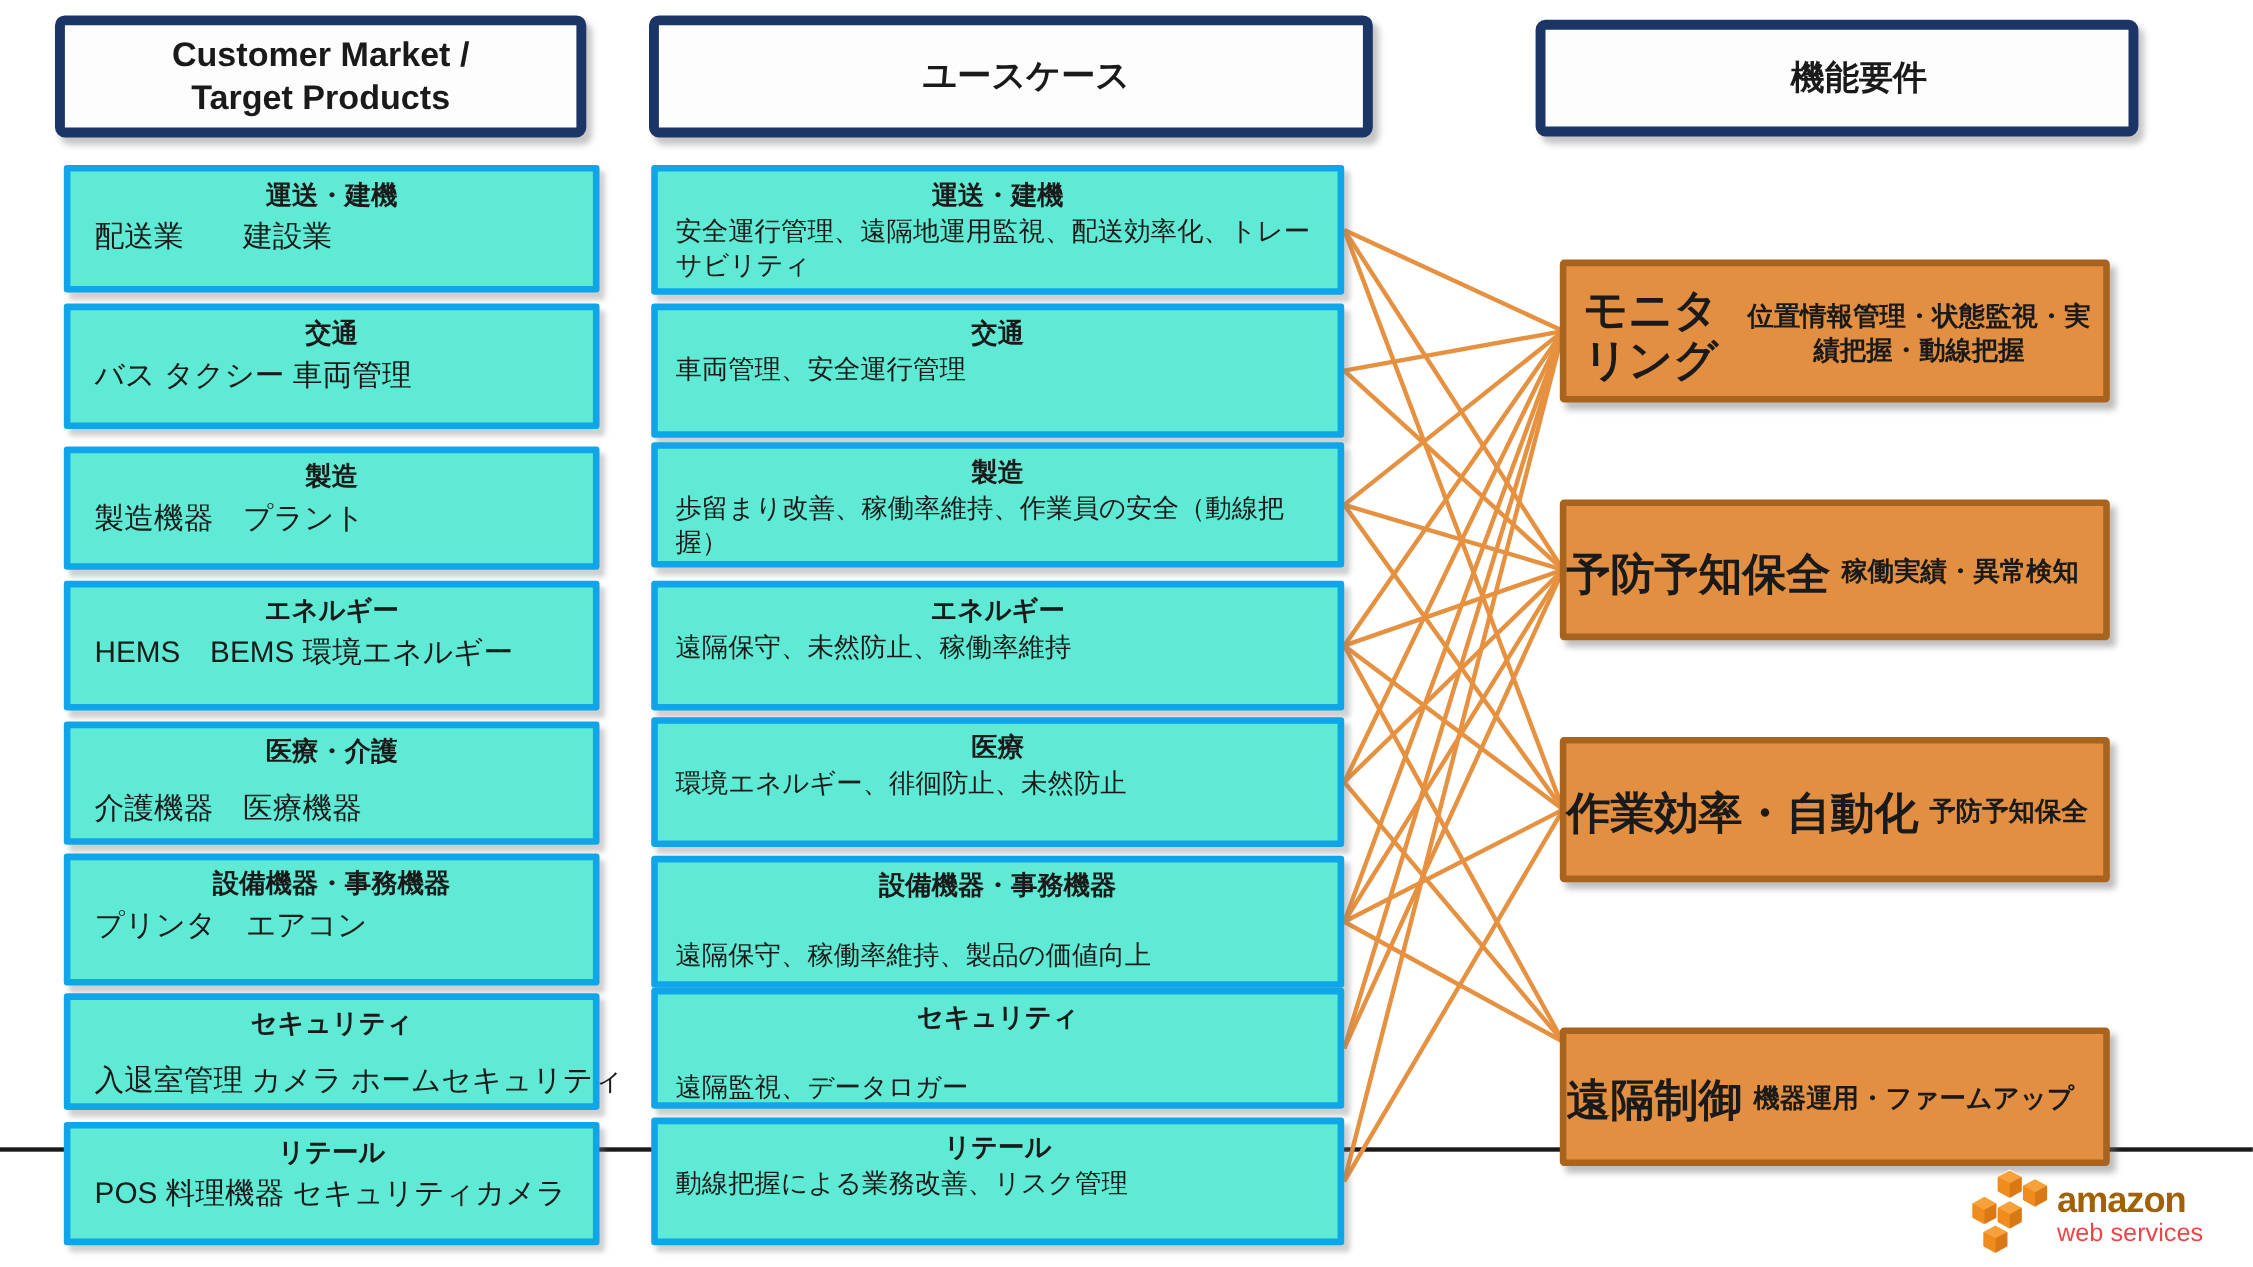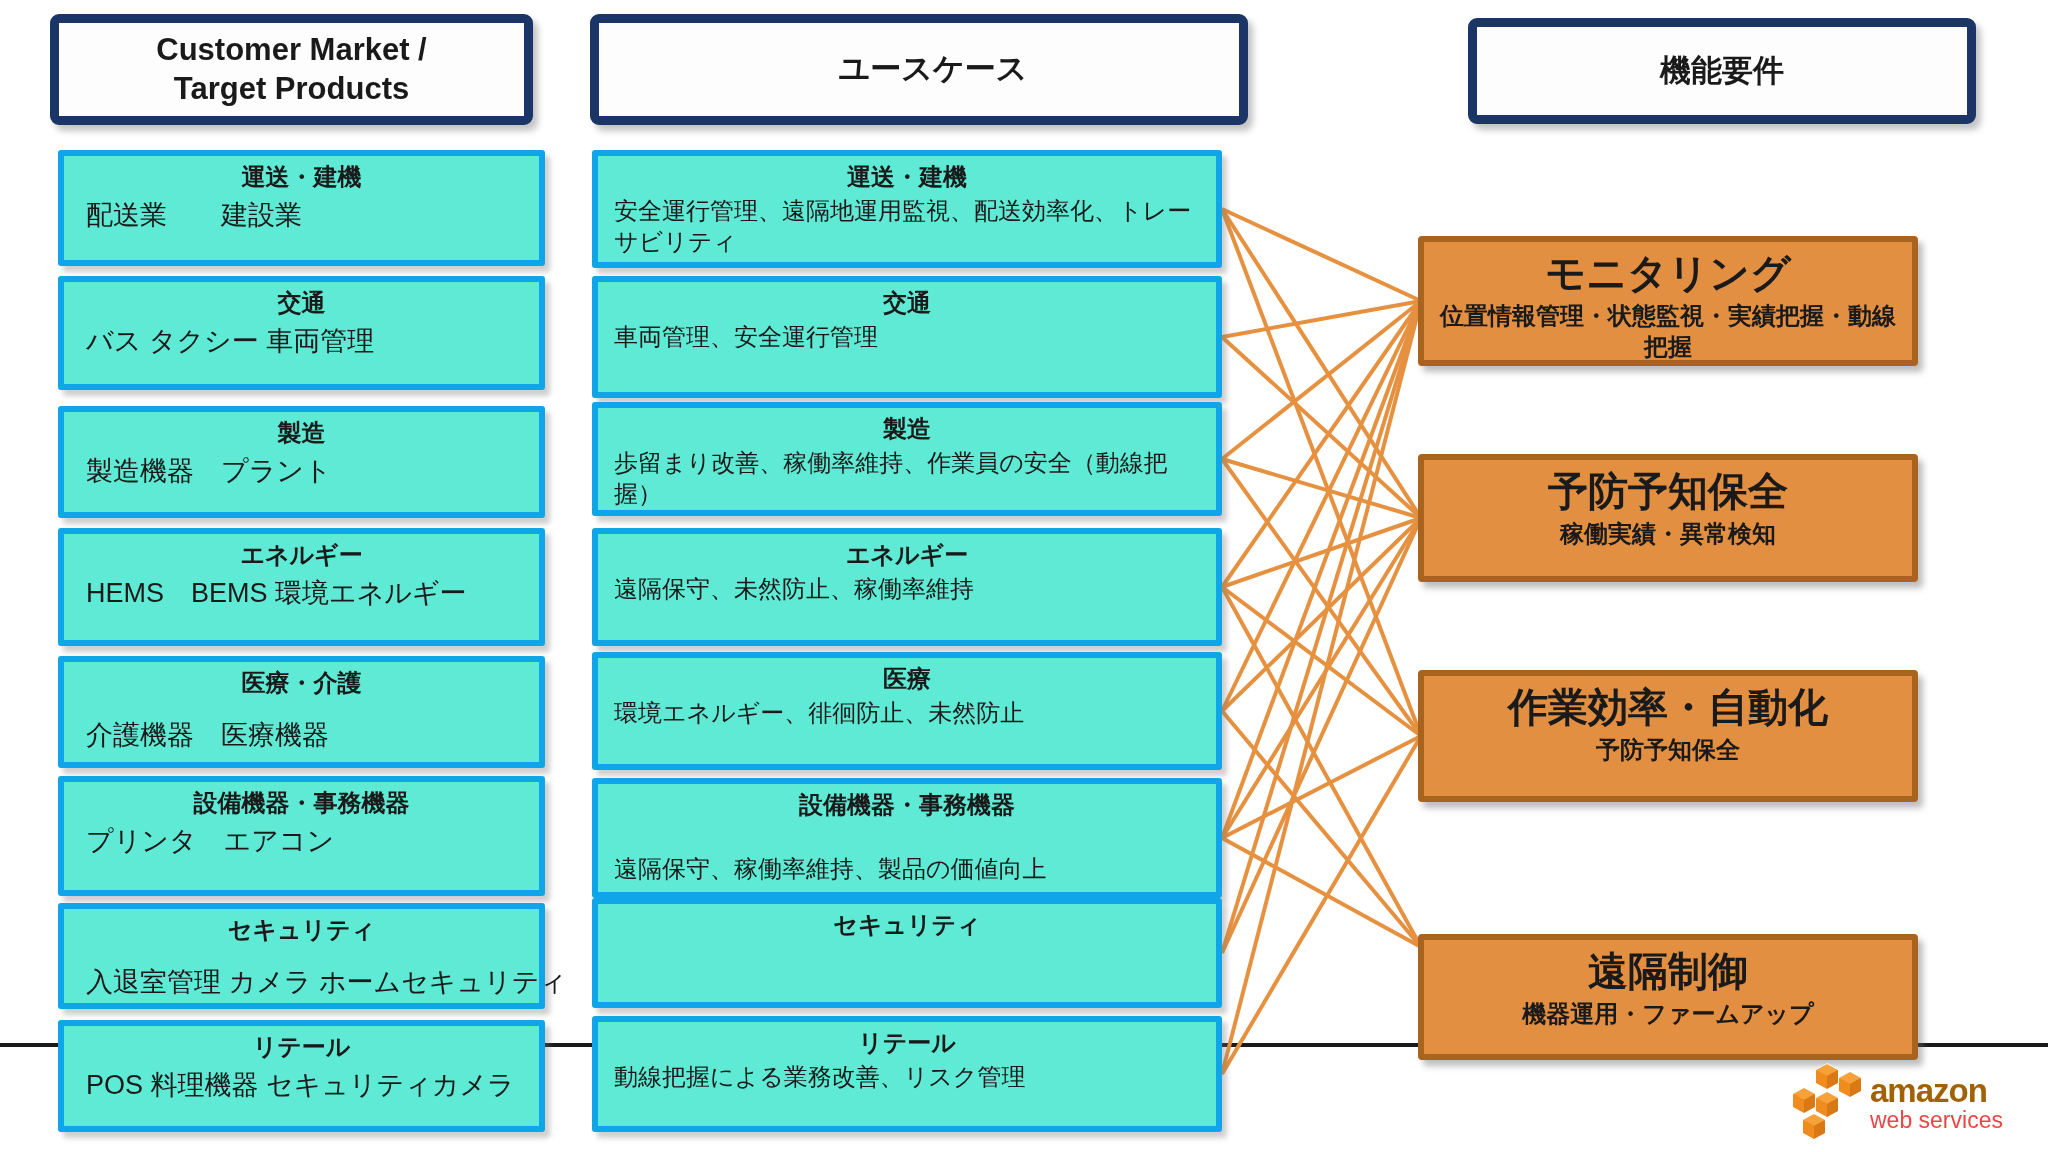--- a/index.html
+++ b/index.html
@@ -11,21 +11,21 @@
   }
   
   .hdr{
     position:absolute;background:#fdfdfd;border:9px solid #1b3566;border-radius:9px;
     display:flex;align-items:center;justify-content:center;text-align:center;
     font-weight:bold;font-size:31px;line-height:1.25;white-space:pre-line;
     box-shadow:5px 6px 6px rgba(110,110,110,.4);z-index:3;
   }
   .h1{left:50px;top:14px;width:465px;height:93px;}
   .h2{left:590px;top:14px;width:612px;height:93px;padding-left:28px;}
-  .h3{left:1468px;top:18px;width:490px;height:88px;}
+  .h3{left:1396px;top:18px;width:490px;height:88px;padding-left:40px;}
   
   .box{
     position:absolute;background:#5eead4;border:6px solid #0ea5e9;border-radius:3px;
     box-shadow:5px 6px 5px rgba(120,120,120,.35);z-index:2;box-sizing:border-box;
   }
   .btitle{font-weight:bold;font-size:24px;text-align:center;padding-top:5px;}
   .bbody{font-size:27px;line-height:1.25;padding:6px 18px 0 22px;white-space:nowrap;}
   .uc .bbody{font-size:24px;line-height:1.3;padding:2px 14px 0 16px;white-space:normal;}
   .mkt{left:58px;width:487px;}
   .uc{left:592px;width:630px;}
@@ -34,21 +34,21 @@
   .m7{top:903px;height:106px}.m8{top:1020px;height:112px}
   .u1{top:150px;height:118px}.u2{top:276px;height:122px}.u3{top:402px;height:114px}
   .u4{top:528px;height:118px}.u5{top:652px;height:118px}.u6{top:778px;height:120px}
   .u7{top:898px;height:110px}.u8{top:1016px;height:116px}
   .u6 .bbody,.u7 .bbody{margin-top:30px;}
   .m5 .bbody,.m7 .bbody{margin-top:14px;}
   
   .req{
     position:absolute;left:1418px;width:500px;background:#e28f42;border:6px solid #a8631f;
     border-radius:4px;box-shadow:5px 6px 6px rgba(110,110,110,.45);z-index:2;
-    display:flex;flex-direction:column;align-items:center;box-sizing:border-box;
+    display:flex;flex-direction:row;align-items:center;box-sizing:border-box;
     text-align:center;
   }
   .rtitle{font-weight:bold;font-size:40px;padding-top:8px;line-height:1.15;}
   .rsub{font-weight:bold;font-size:24px;line-height:1.3;padding:4px 10px 0 10px;}
   .r1{top:236px;height:130px}.r2{top:454px;height:128px}.r3{top:670px;height:132px}.r4{top:934px;height:126px}
   
   #connections{position:absolute;left:0;top:0;z-index:1;}
   .divider{position:absolute;left:0;top:1043px;width:2048px;height:4px;background:#1a1a1a;z-index:1;}
   
   .aws{position:absolute;left:1788px;top:1060px;width:250px;height:86px;display:flex;align-items:center;z-index:3;}
@@ -144,20 +144,21 @@
 <div class="box uc u5">
   <div class="btitle">医療</div>
   <div class="bbody">環境エネルギー、徘徊防止、未然防止</div>
 </div>
 <div class="box uc u6">
   <div class="btitle">設備機器・事務機器</div>
   <div class="bbody">遠隔保守、稼働率維持、製品の価値向上</div>
 </div>
 <div class="box uc u7">
   <div class="btitle">セキュリティ</div>
+  <div class="bbody">遠隔監視、データロガー</div>
 </div>
 <div class="box uc u8">
   <div class="btitle">リテール</div>
   <div class="bbody">動線把握による業務改善、リスク管理</div>
 </div>
 
 <div class="req r1">
   <div class="rtitle">モニタリング</div>
   <div class="rsub">位置情報管理・状態監視・実績把握・動線把握</div>
 </div>

